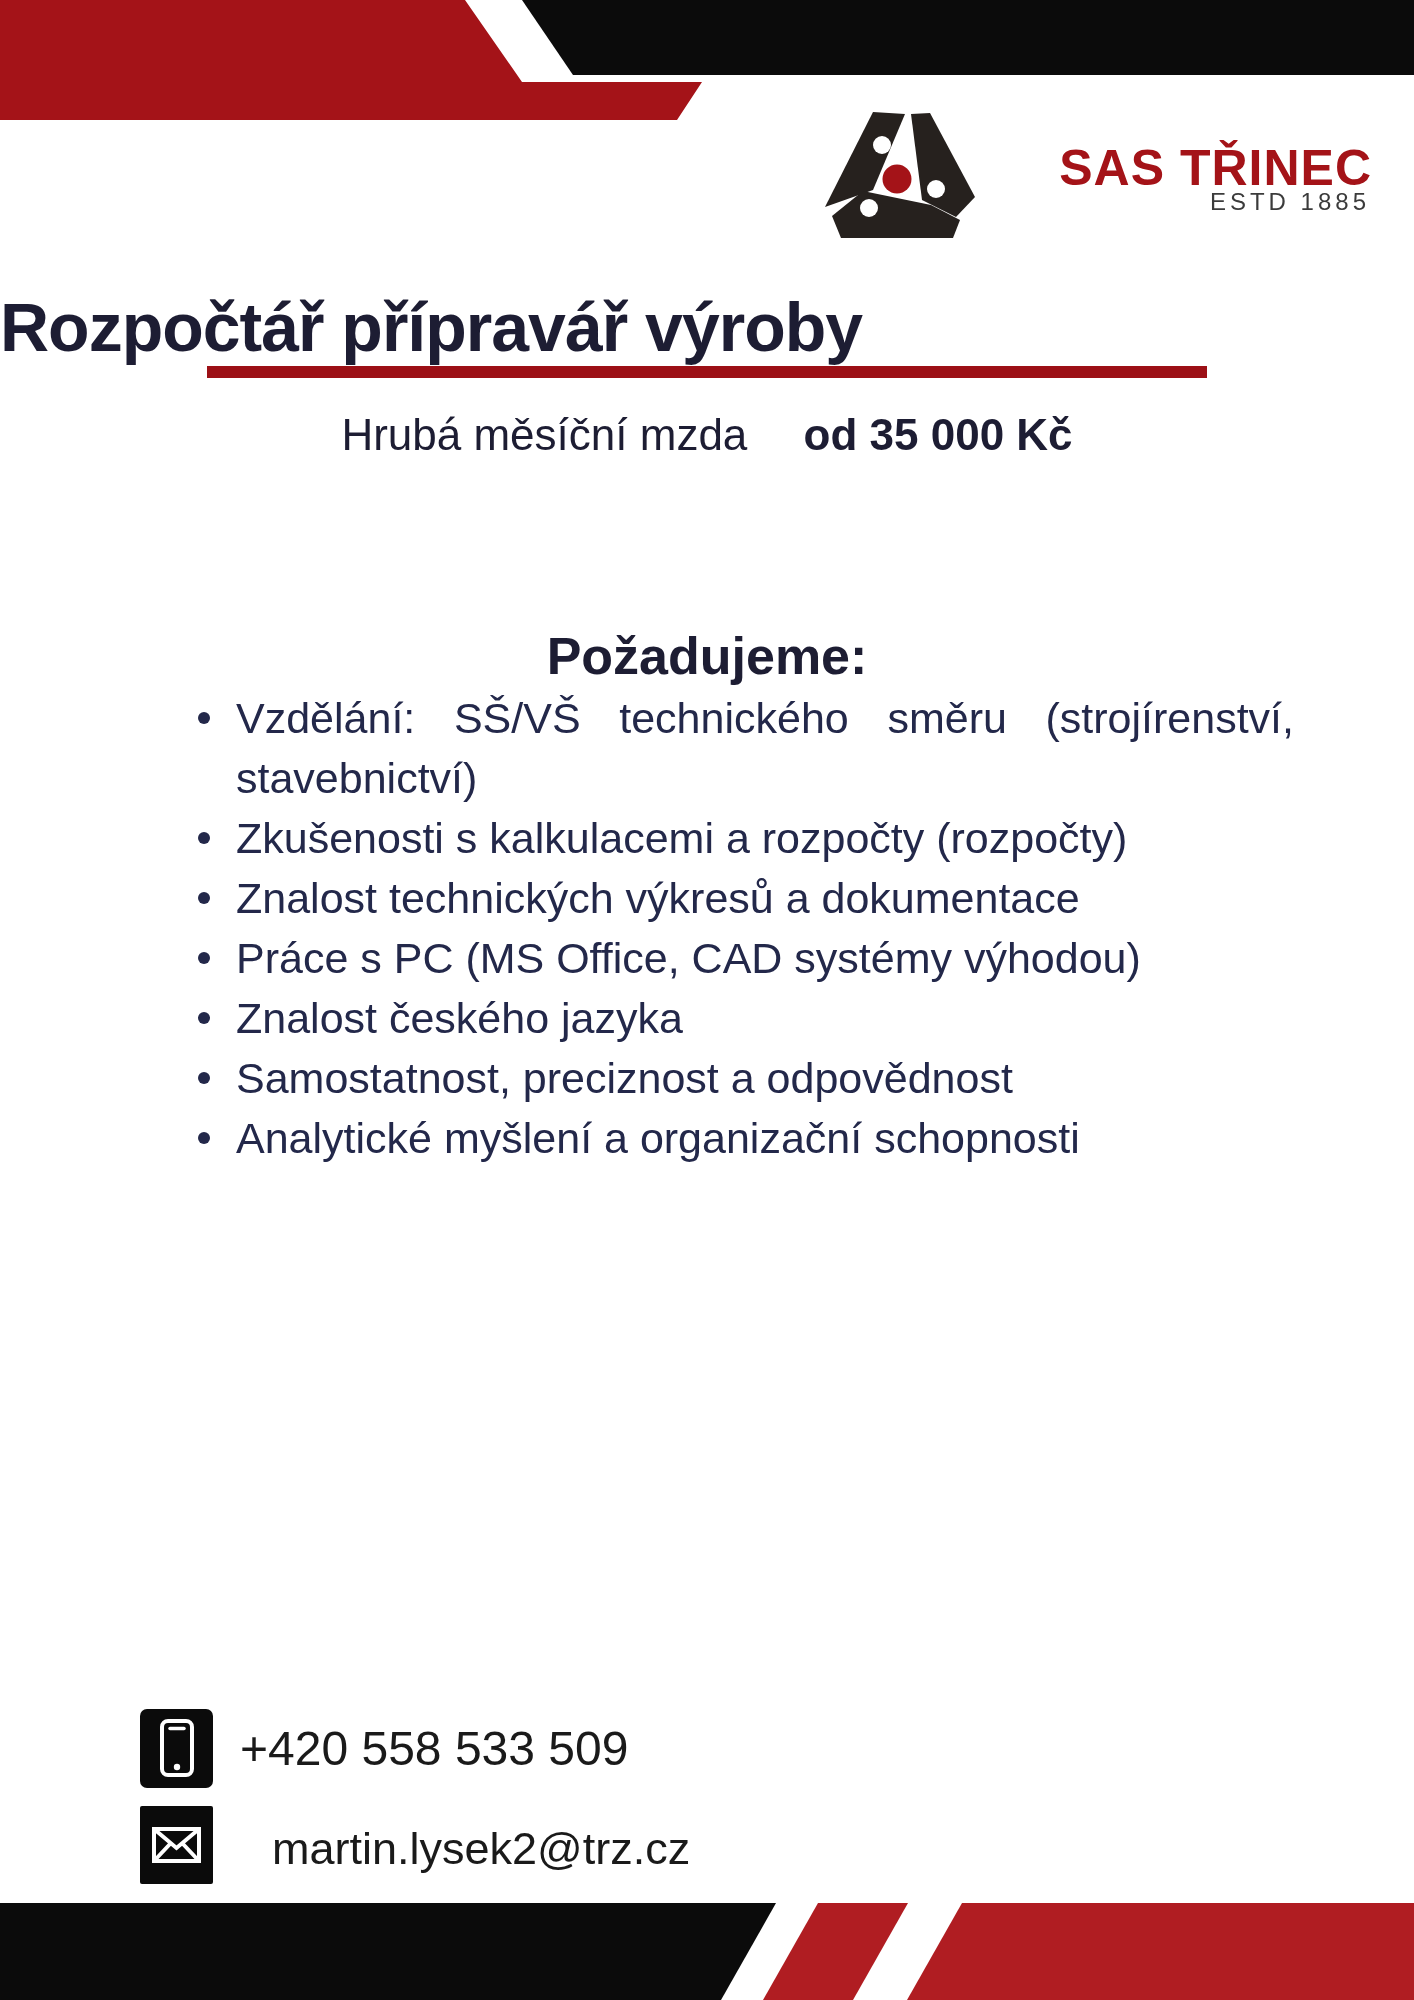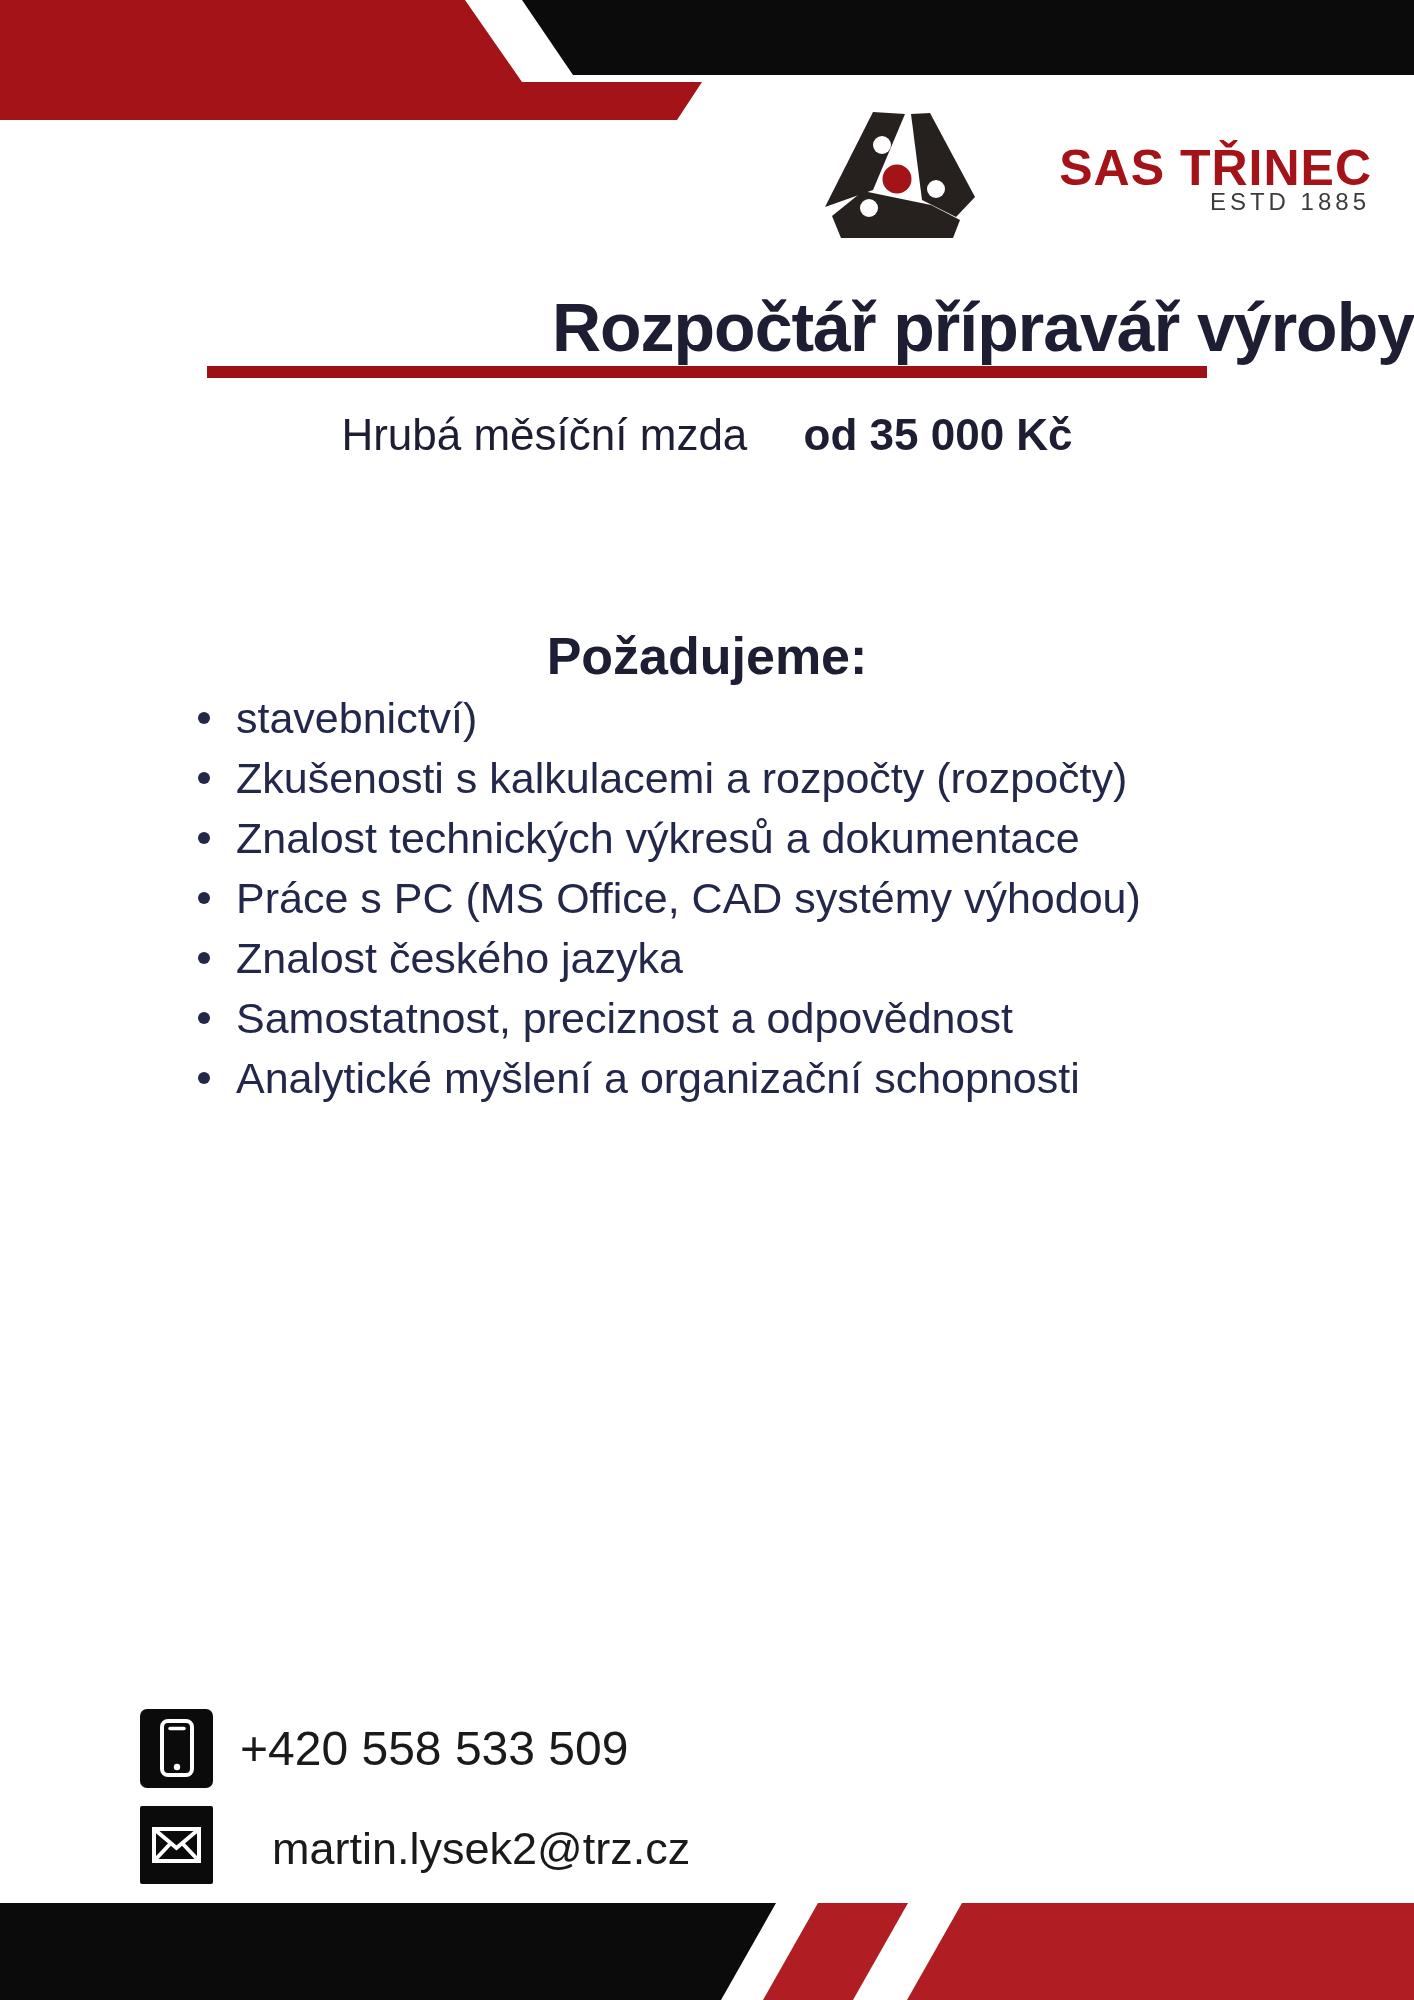--- a/index.html
+++ b/index.html
@@ -41,21 +41,21 @@
     right:44px;top:190px;width:420px;
     text-align:right;
     color:var(--estd-gray);
     font-size:24px;letter-spacing:4px;
     line-height:1;
   }
 
   
   .job-title{
     left:0;top:293px;width:1414px;
-    text-align:right;
+    text-align:left;
     color:var(--ink);
     font-size:68px;font-weight:bold;letter-spacing:-1px;
     line-height:1;
     white-space:nowrap;
   }
   .title-rule{
     left:207px;top:366px;width:1000px;height:12px;
     background:var(--rule-red);
   }
   .salary{
@@ -140,20 +140,21 @@
 <h1 class="abs job-title">Rozpočtář přípravář výroby</h1>
 <div class="abs title-rule"></div>
 <div class="abs salary">
   <span>Hrubá měsíční mzda </span><b>od 35 000 Kč</b>
 </div>
 
 <h2 class="abs req-heading">Požadujeme:</h2>
 <ul class="abs req-list">
 
 <li>
+      <span class="req-line justified">Vzdělání: SŠ/VŠ technického směru (strojírenství,</span>
       <span class="req-line">stavebnictví)</span>
     </li>
     <li>
       <span class="req-line">Zkušenosti s kalkulacemi a rozpočty (rozpočty)</span>
     </li>
     <li>
       <span class="req-line">Znalost technických výkresů a dokumentace</span>
     </li>
     <li>
       <span class="req-line">Práce s PC (MS Office, CAD systémy výhodou)</span>

